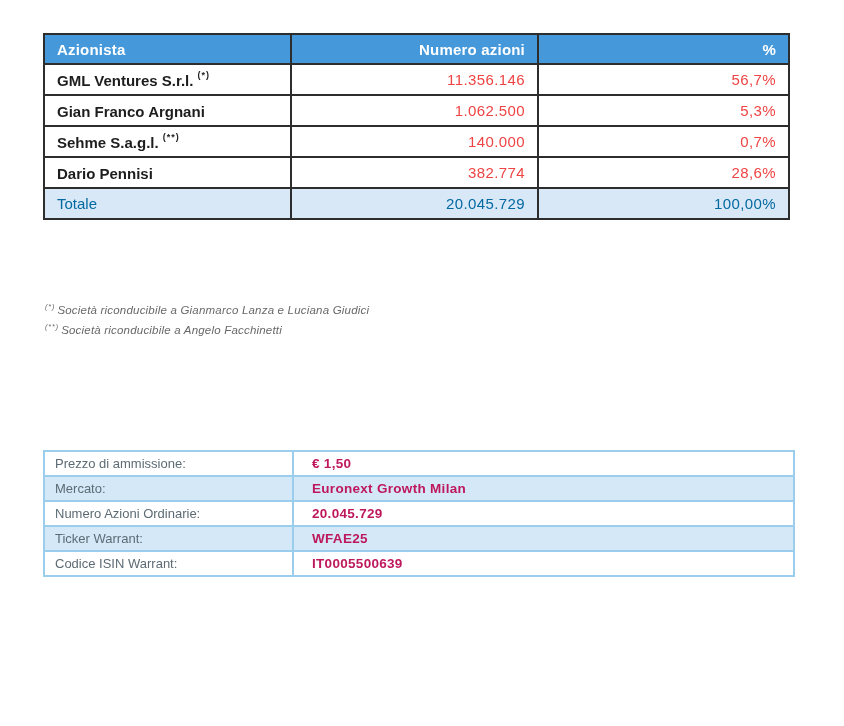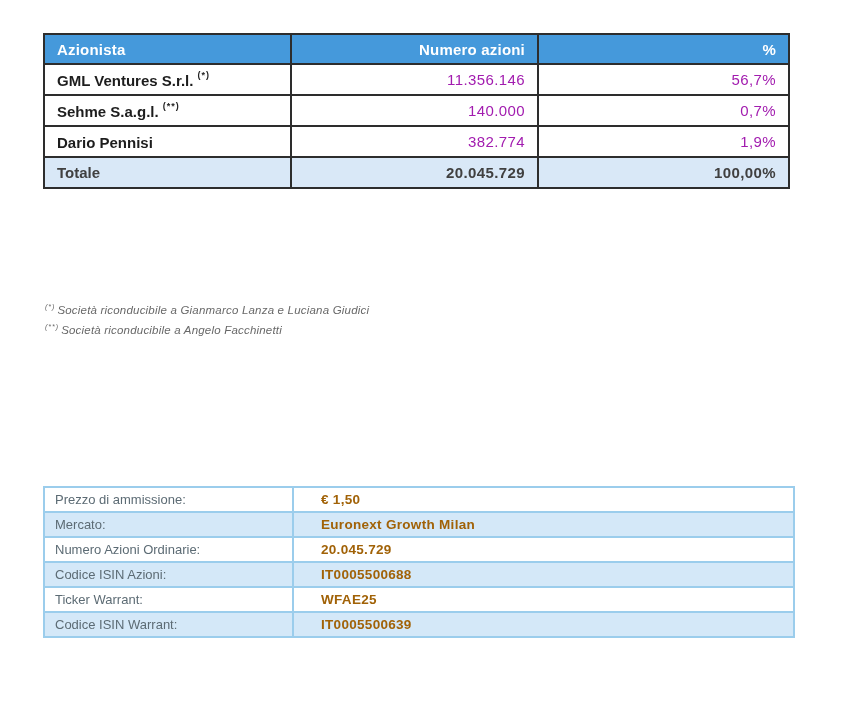--- a/index.html
+++ b/index.html
@@ -37,22 +37,22 @@
   .t1 th.left { text-align: left; }
   .t1 th.right { text-align: right; margin-top: 27px; }
   .t1 td {
     height: 31px;
     font-size: 15px;
     padding: 0 12px;
     color: #1d1d1d;
     background: #ffffff;
   }
   .t1 td.name { font-weight: bold; text-align: left; }
-  .t1 td.num { text-align: right; font-weight: normal; color: #a21caf; letter-spacing: 0.4px; }
-  .t1 tr.total td { background: var(--total-row-bg, #d9e8f7); font-weight: bold; color: #404040; }
+  .t1 td.num { text-align: right; font-weight: normal; color: #ef4444; letter-spacing: 0.4px; }
+  .t1 tr.total td { background: var(--total-row-bg, #d9e8f7); font-weight: normal; color: #0369a1; }
   .sup {
     font-size: 9px;
     vertical-align: 8px;
     margin-left: 4px;
     font-weight: 600;
     letter-spacing: 1px;
     color: #222;
   }
 
   
@@ -72,43 +72,43 @@
     font-size: 7px;
     vertical-align: 5px;
     margin-right: 2px;
     letter-spacing: 1px;
   }
 
   
   .t2 {
     position: absolute;
     left: 43px;
-    top: 486px;
+    top: 450px;
     width: 750px;
     border-collapse: collapse;
     table-layout: fixed;
   }
   .t2 td {
     border: 2px solid var(--table2-border, #9bcdec);
     height: 25px;
     background: #ffffff;
   }
   .t2 tr:nth-child(even) td { background: var(--alt-row-bg, #d4e8f8); }
   .t2 td.label {
     font-size: 13px;
     color: var(--label-gray, #5c6b74);
     padding-left: 10px;
     text-align: left;
     font-weight: normal;
   }
   .t2 td.value {
     font-size: 13.5px;
-    color: #a16207;
+    color: #be185d;
     font-weight: bold;
-    padding-left: 27px;
+    padding-left: 18px;
     text-align: left;
     letter-spacing: 0.3px;
   }
   .t2 col.c1 { width: 249px; }
   .t2 col.c2 { width: 501px; }
   .t1 col.c1 { width: 247px; }
   .t1 col.c2 { width: 247px; }
   .t1 col.c3 { width: 251px; }
 </style>
 </head>
@@ -129,28 +129,33 @@
         <th class="right">%</th>
       </tr>
     </thead>
     <tbody>
       <tr>
         <td class="name"><span>GML Ventures S.r.l.</span><span class="sup">(*)</span></td>
         <td class="num">11.356.146</td>
         <td class="num">56,7%</td>
       </tr>
       <tr>
+        <td class="name"><span>Gian Franco Argnani</span><span class="sup"></span></td>
+        <td class="num">1.062.500</td>
+        <td class="num">5,3%</td>
+      </tr>
+      <tr>
         <td class="name"><span>Sehme S.a.g.l.</span><span class="sup">(**)</span></td>
         <td class="num">140.000</td>
         <td class="num">0,7%</td>
       </tr>
       <tr>
         <td class="name"><span>Dario Pennisi</span><span class="sup"></span></td>
         <td class="num">382.774</td>
-        <td class="num">1,9%</td>
+        <td class="num">28,6%</td>
       </tr>
       <tr class="total">
         <td class="name">Totale</td>
         <td class="num">20.045.729</td>
         <td class="num">100,00%</td>
       </tr>
     </tbody>
   </table>
 
   <div class="footnotes">
@@ -174,24 +179,20 @@
       </tr>
       <tr>
         <td class="label">Mercato:</td>
         <td class="value">Euronext Growth Milan</td>
       </tr>
       <tr>
         <td class="label">Numero Azioni Ordinarie:</td>
         <td class="value">20.045.729</td>
       </tr>
       <tr>
-        <td class="label">Codice ISIN Azioni:</td>
-        <td class="value">IT0005500688</td>
-      </tr>
-      <tr>
         <td class="label">Ticker Warrant:</td>
         <td class="value">WFAE25</td>
       </tr>
       <tr>
         <td class="label">Codice ISIN Warrant:</td>
         <td class="value">IT0005500639</td>
       </tr>
     </tbody>
   </table>
 

